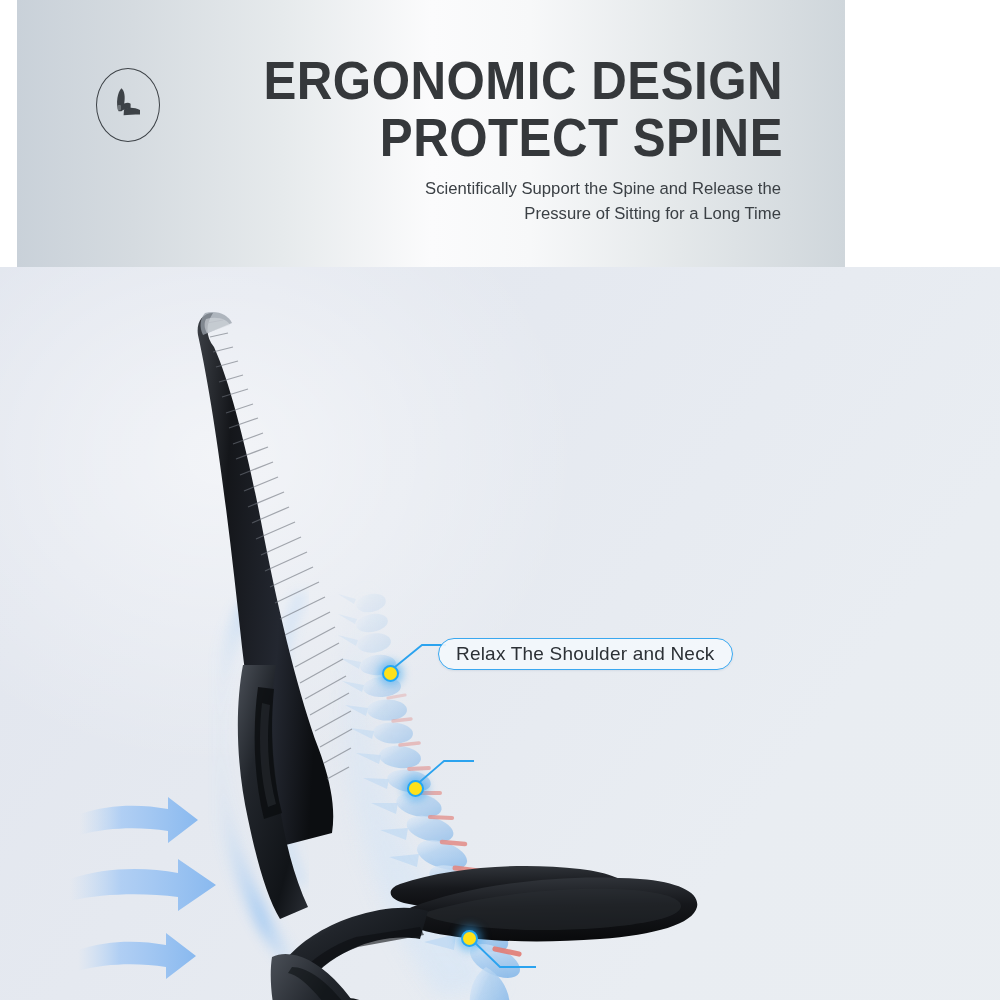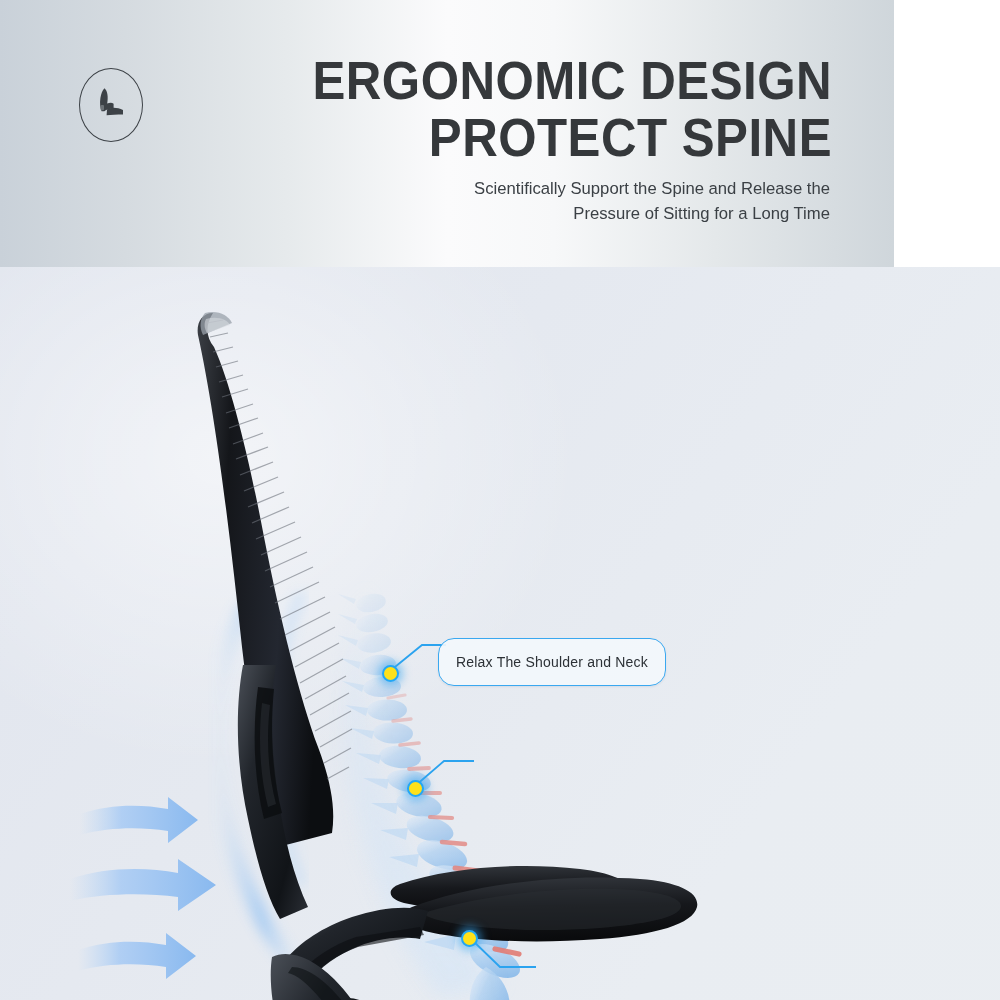--- a/index.html
+++ b/index.html
@@ -5,21 +5,21 @@
   html,body{margin:0;padding:0;}
   body{
     width:1000px;height:1000px;overflow:hidden;
     font-family:"Liberation Sans", sans-serif;
     background:#ffffff;
   }
   #page{position:relative;width:1000px;height:1000px;overflow:hidden;}
 
   
   .header{
-    position:absolute;left:0;top:0;width:894px;height:268px;
+    position:absolute;left:17px;top:0;width:828px;height:268px;
     background:linear-gradient(90deg,#c9d1d9 0%,#d5dbe0 14%,#e6eaec 32%,#fbfbfc 50%,#f7f8f9 62%,#e4e8ea 80%,#cfd6db 100%);
     overflow:hidden;
   }
   .brand-logo{
     position:absolute;left:79px;top:68px;width:62px;height:72px;
     border:1.6px solid #3d4247;border-radius:50%;
     display:flex;align-items:center;justify-content:center;
   }
   .brand-logo svg{display:block;}
 
@@ -77,26 +77,26 @@
   
   .arrows{position:absolute;left:70px;top:520px;width:180px;height:200px;}
 
   
   .art{position:absolute;left:0;top:0;width:1000px;height:733px;}
 
   
   .callout{
     position:absolute;
     display:inline-flex;align-items:center;justify-content:center;
-    height:30px;padding:8px 17px;
+    height:30px;padding:0 17px;
     border:1.7px solid #3aa8f0;
     border-radius:16px;
     background:rgba(243,247,252,0.92);
     color:#2c3136;
-    font-size:14px;
+    font-size:19px;
     letter-spacing:.2px;
     white-space:nowrap;
     box-shadow:0 1px 2px rgba(60,90,130,.10);
   }
   #callout-neck{left:438px;top:371px;}
   #callout-thoracic{left:466px;top:483px;}
   #callout-lumbar{left:528px;top:689px;}
 
   .dot{
     position:absolute;width:13px;height:13px;border-radius:50%;

